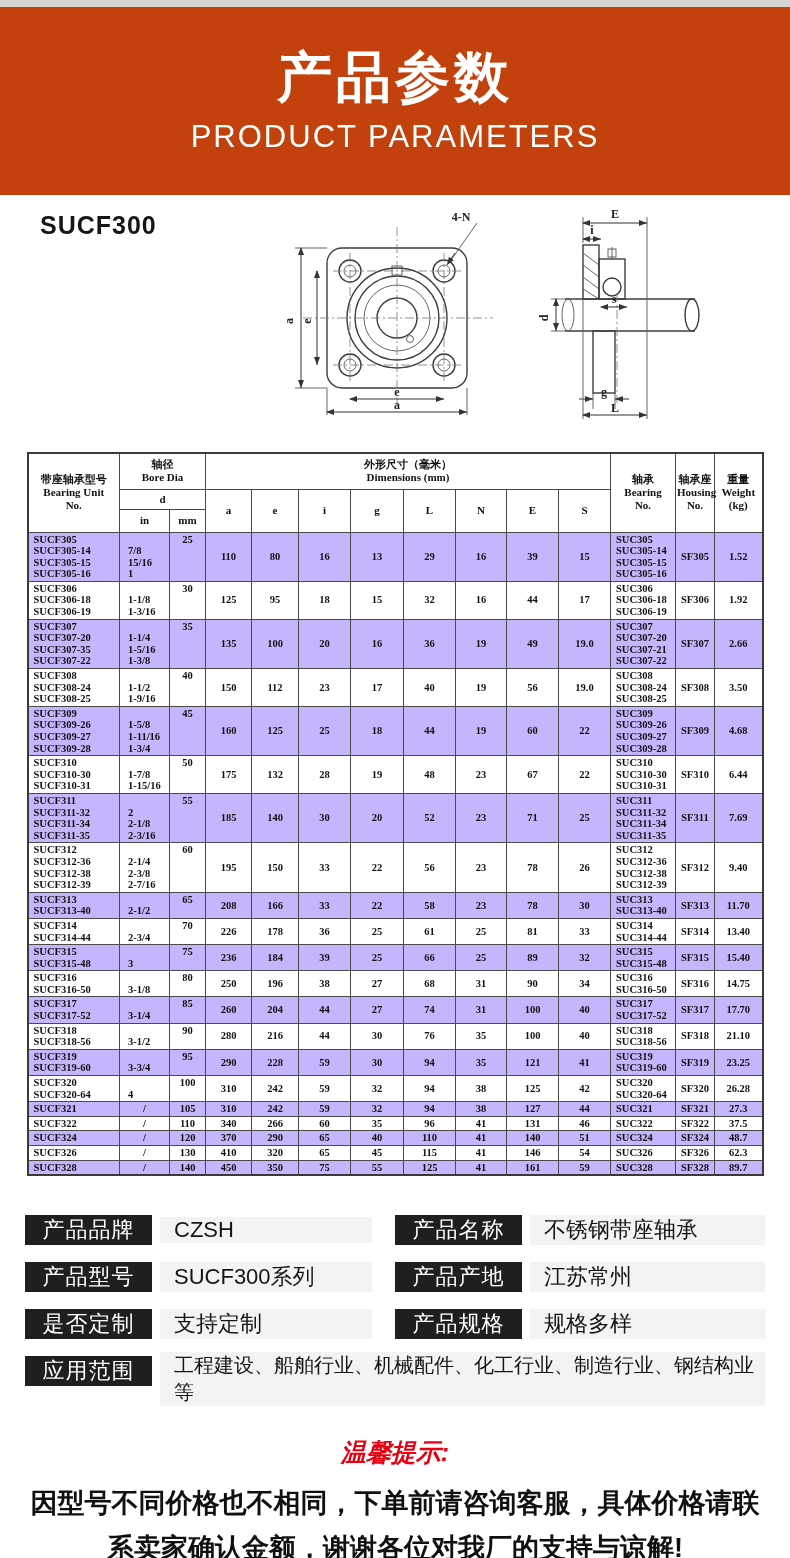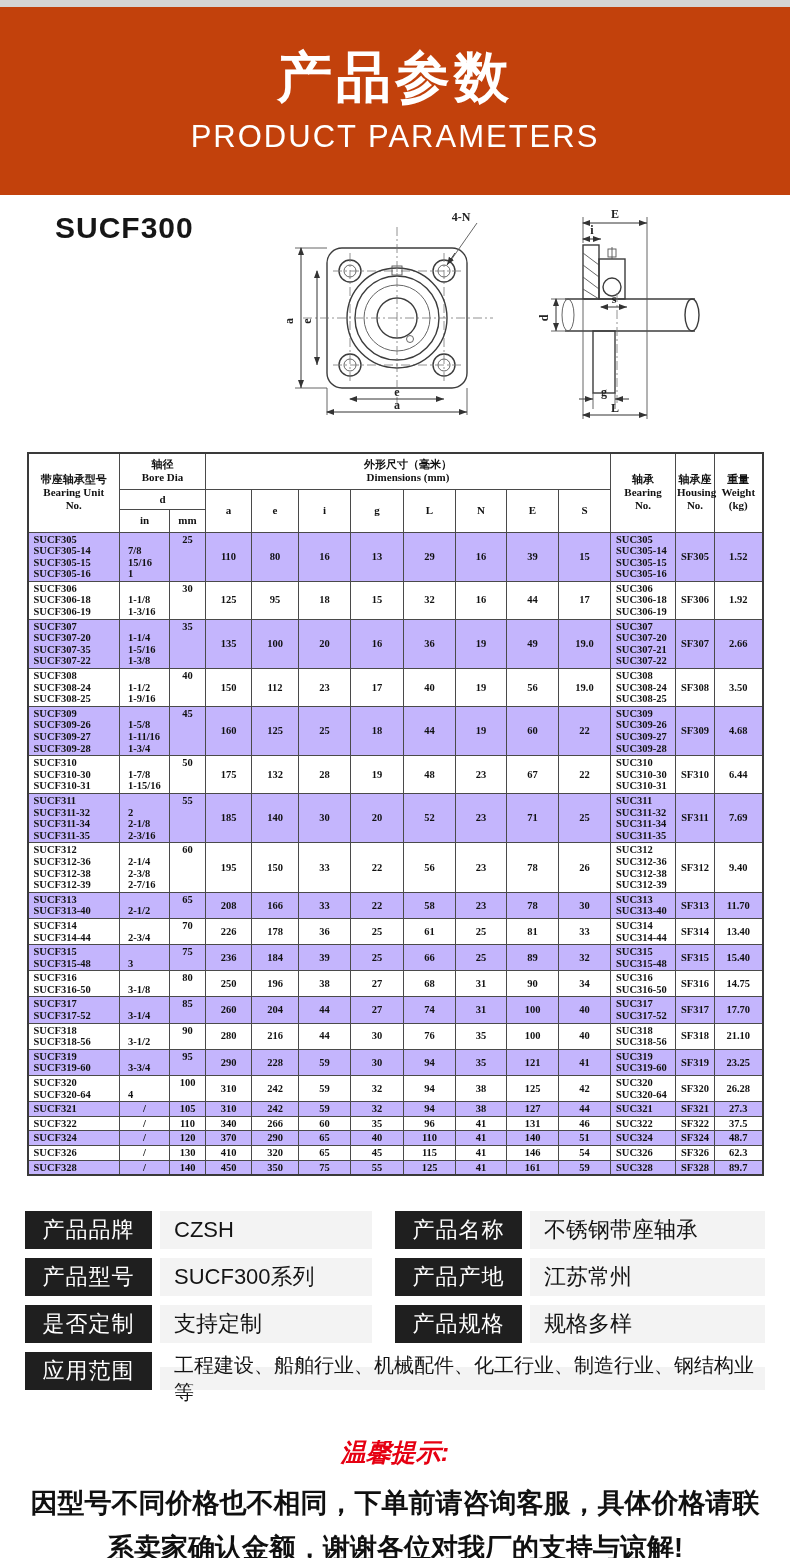--- a/index.html
+++ b/index.html
@@ -19,22 +19,22 @@
   .hero-title {
     color:#fff; font-size:55px; font-weight:bold; letter-spacing:4px; line-height:1;
   }
   .hero-sub {
     color:#fff; font-size:31px; letter-spacing:2px; margin-top:16px; line-height:1;
   }
 
   
   .drawing-section { position:relative; height:230px; background:#fff; }
   .model-label {
-    position:absolute; left:55px; top:16px;
-    font-size:30px; font-weight:bold; color:#161616; letter-spacing:1px;
+    position:absolute; left:40px; top:16px;
+    font-size:25px; font-weight:bold; color:#161616; letter-spacing:1px;
   }
   .drawing-svg { position:absolute; left:265px; top:8px; }
   .drawing-svg text {
     font-family:"Liberation Serif","DejaVu Serif",serif;
     font-size:12px; font-weight:bold; fill:#222;
   }
 
   
   .spec-table {
     border-collapse:collapse; table-layout:fixed;
@@ -59,21 +59,21 @@
   .spec-table td.c-in { text-align:left; padding-left:8px; vertical-align:top; }
   .spec-table td.c-in.single { text-align:center; padding-left:2px; vertical-align:middle; }
   .spec-table td.c-mm { vertical-align:top; }
   .spec-table td div { min-height:11.6px; }
 
   
   .info-grid {
     width:740px; margin:35px auto 0 auto;
     display:flex; flex-wrap:wrap; justify-content:space-between; row-gap:9px;
   }
-  .info-item { display:flex; height:38px; }
+  .info-item { display:flex; height:38px;align-items:center; }
   .info-item.w-left  { width:347px; }
   .info-item.w-right { width:370px; }
   .info-item.full    { width:740px; }
   .info-label {
     background:#1f1f1f; color:#fff; width:127px; flex:0 0 127px;
     display:flex; align-items:center; justify-content:center;
     font-size:22px; letter-spacing:1px;
   }
   .info-value {
     background:#f3f3f3; color:#141414; flex:1; margin-left:8px;

